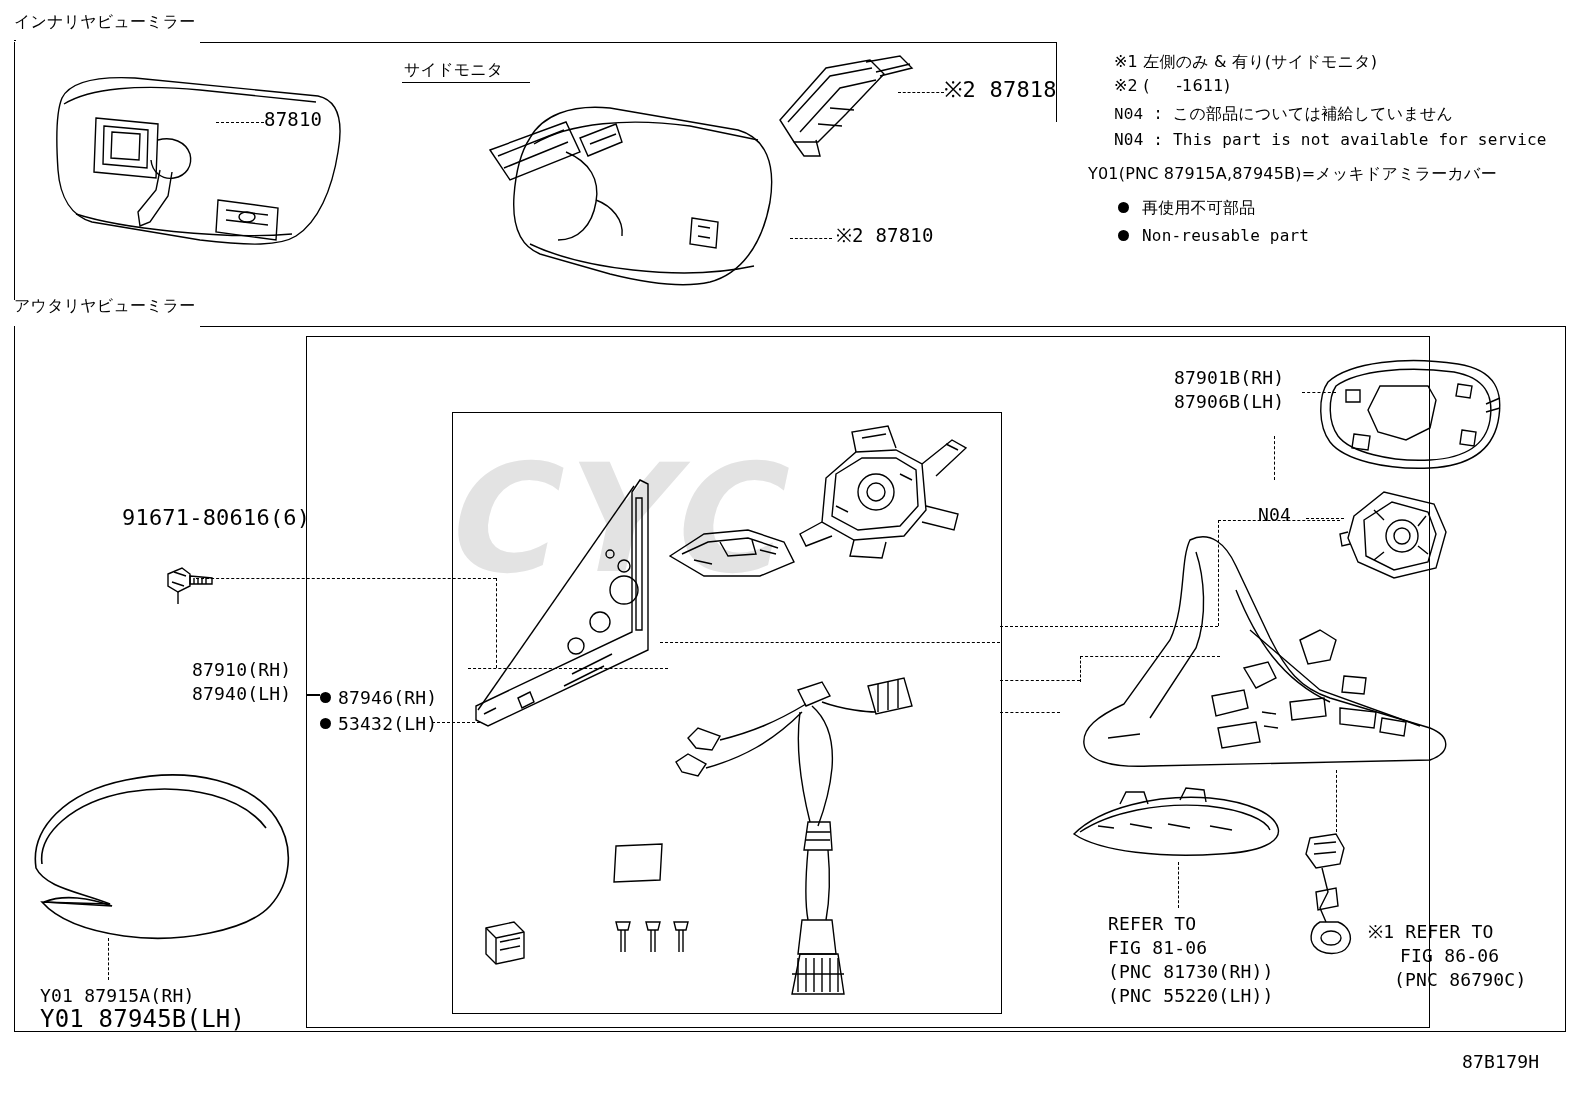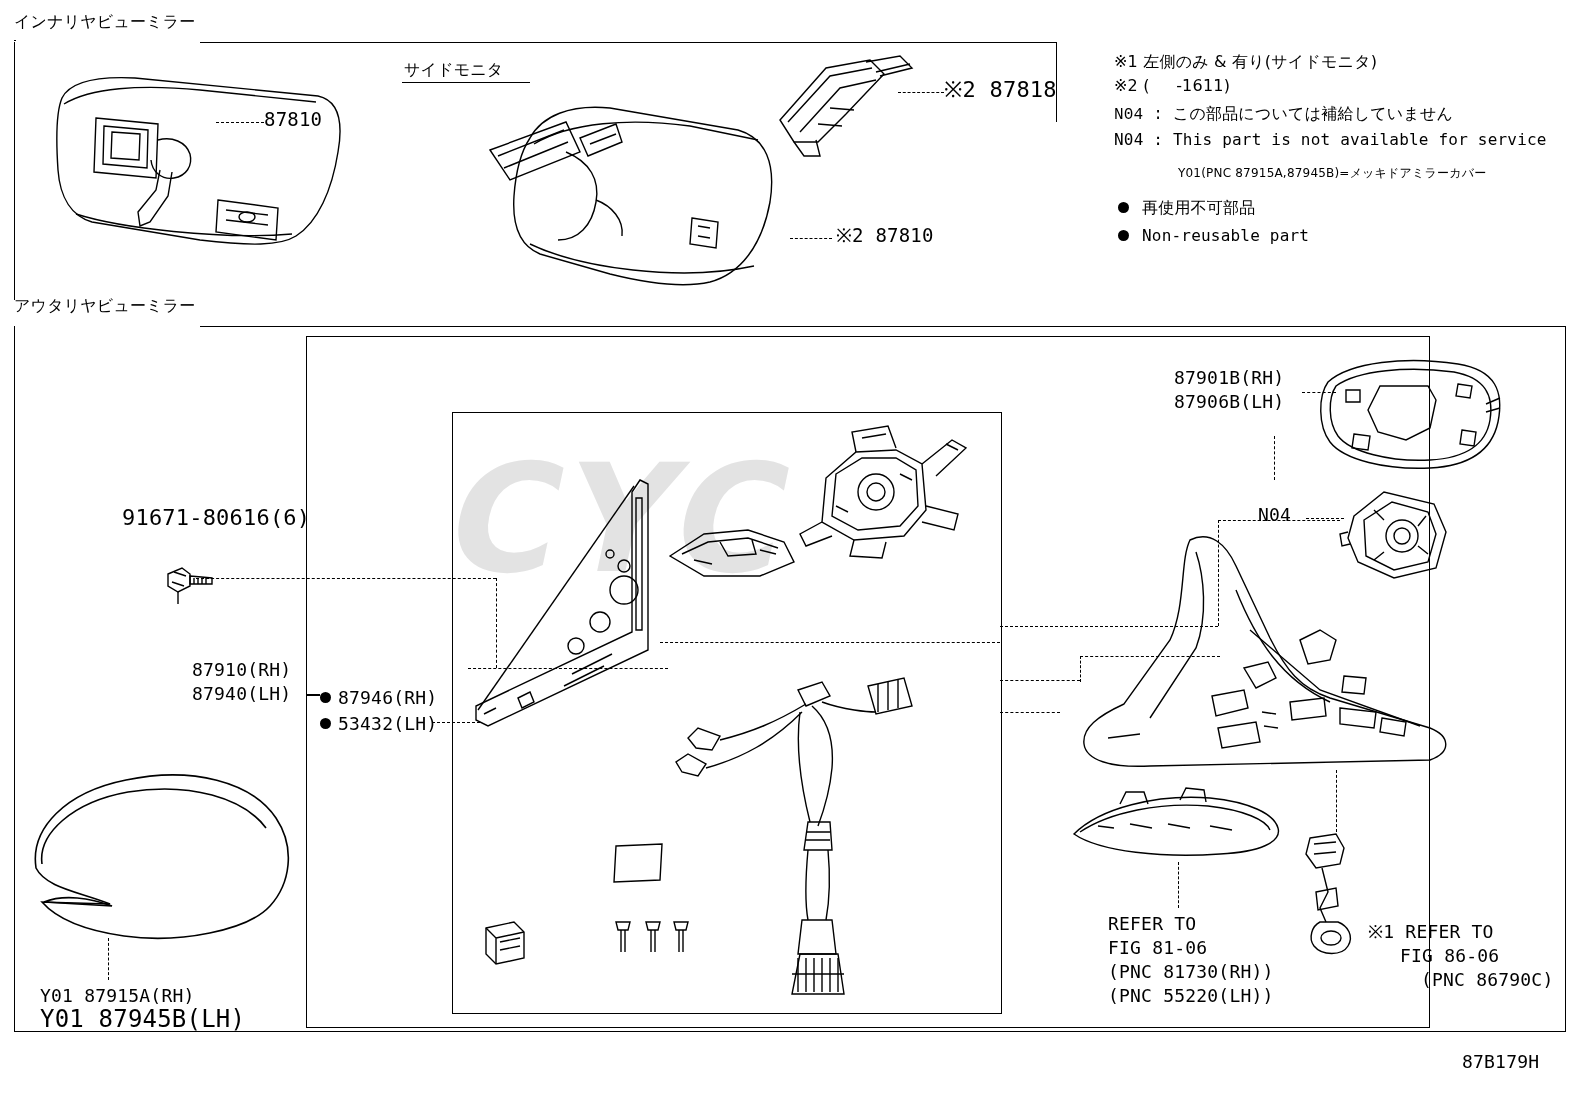--- a/index.html
+++ b/index.html
@@ -86,21 +86,21 @@
     <path d="M70,58 L94,60 M58,74 L82,76"></path>
   </g>
 </svg>
 <div class="dash-h" style="left:898px;top:92px;width:46px;"></div>
 <div class="lbl mono" style="left:944px;top:80px;font-size:22px;">※2 87818</div>
 
 <div class="lbl jp" style="left:1114px;top:52px;font-size:16px;">※1 左側のみ &amp; 有り(サイドモニタ)</div>
 <div class="lbl jp" style="left:1114px;top:76px;font-size:16px;">※2 (     -1611)</div>
 <div class="lbl jp" style="left:1114px;top:106px;font-size:16px;font-family:Liberation Mono, monospace;">N04 : この部品については補給していません</div>
 <div class="lbl mono" style="left:1114px;top:130px;font-size:16px;">N04 : This part is not available for service</div>
-<div class="lbl jp" style="left:1178px;top:164px;font-size:12px;">Y01(PNC 87915A,87945B)=メッキドアミラーカバー</div>
+<div class="lbl jp" style="left:1088px;top:164px;font-size:16px;">Y01(PNC 87915A,87945B)=メッキドアミラーカバー</div>
 <div class="dot" style="left:1118px;top:202px;"></div>
 <div class="lbl jp" style="left:1142px;top:198px;font-size:16px;">再使用不可部品</div>
 <div class="dot" style="left:1118px;top:230px;"></div>
 <div class="lbl mono" style="left:1142px;top:226px;font-size:16px;">Non-reusable part</div>
 
 <div class="lbl jp" style="left:14px;top:296px;">アウタリヤビューミラー</div>
 <div class="line hr" style="left:200px;top:326px;width:1366px;height:1px;"></div>
 <div class="line vr" style="left:14px;top:326px;width:1px;height:706px;"></div>
 <div class="line vr" style="left:1565px;top:326px;width:1px;height:706px;"></div>
 <div class="line hr" style="left:14px;top:1031px;width:1552px;height:1px;"></div>
@@ -184,21 +184,21 @@
     <path d="M24,14 L46,12 M24,24 L46,22"></path>
     <path d="M32,38 L38,62 L30,78 L36,92"></path>
     <path d="M26,62 L46,58 L48,76 L28,80 Z"></path>
     <path d="M30,92 C22,96 18,108 24,116 C32,126 52,126 58,116 C64,106 58,96 48,92 Z"></path>
     <ellipse cx="41" cy="108" rx="10" ry="7"></ellipse>
   </g>
 </svg>
 <div class="dash-v" style="left:1336px;top:770px;height:62px;"></div>
 <div class="lbl mono" style="left:1368px;top:922px;font-size:18px;">※1 REFER TO</div>
 <div class="lbl mono" style="left:1400px;top:946px;font-size:18px;">FIG 86-06</div>
-<div class="lbl mono" style="left:1394px;top:970px;font-size:18px;margin-left:27px;">(PNC 86790C)</div>
+<div class="lbl mono" style="left:1394px;top:970px;font-size:18px;">(PNC 86790C)</div>
 
 <svg style="left:452px;top:470px;width:240px;height:280px;">
   <g fill="none" stroke="#000" stroke-width="1.4">
     <path d="M188,10 L196,14 L196,180 L36,256 L24,250 L24,236 L180,162 L180,22 Z"></path>
     <path d="M182,16 L26,240"></path>
     <path d="M184,28 L190,28 L190,160 L184,160 Z"></path>
     <circle cx="172" cy="120" r="14"></circle>
     <circle cx="148" cy="152" r="10"></circle>
     <circle cx="124" cy="176" r="8"></circle>
     <circle cx="172" cy="96" r="6"></circle>

